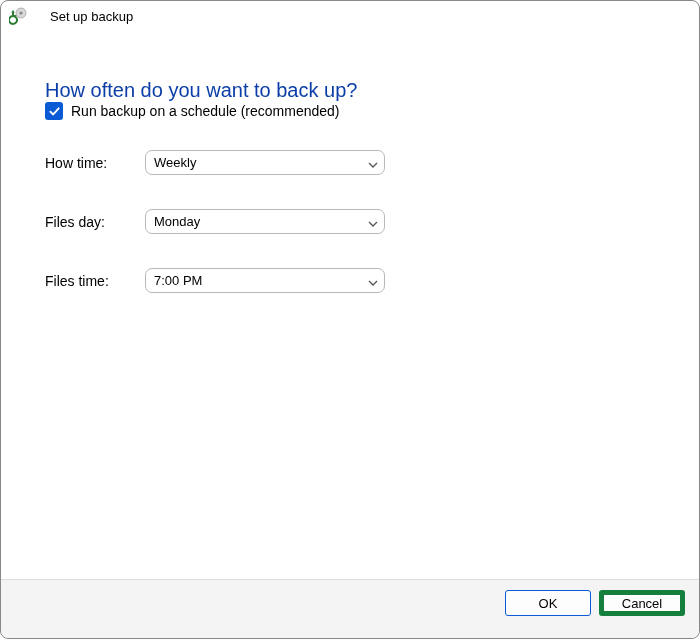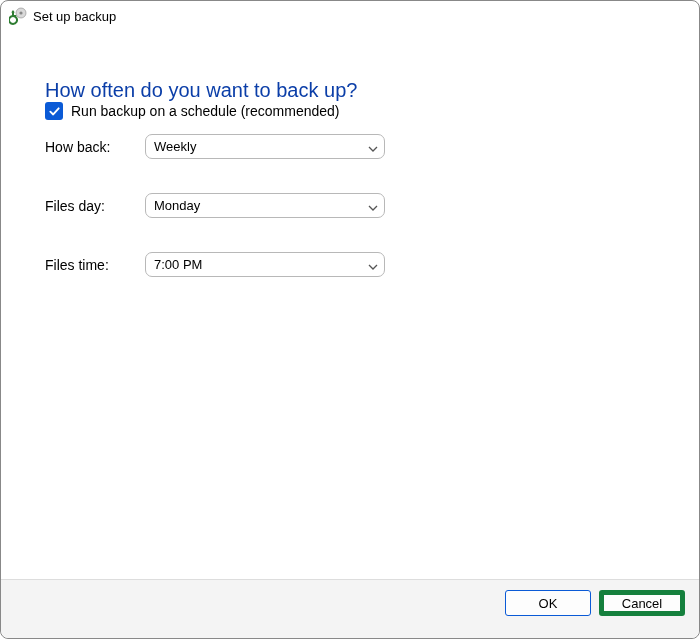--- a/index.html
+++ b/index.html
@@ -22,21 +22,21 @@
       border-radius: 8px;
       display: flex;
       flex-direction: column;
       background: #fff;
       position: relative;
     }
     .titlebar {
       display: flex;
       align-items: center;
       padding: 6px 8px 4px 8px;
-      gap: 6px;
+      gap: 23px;
     }
     .titlebar .icon {
       width: 18px;
       height: 18px;
       flex-shrink: 0;
     }
     .titlebar .title {
       font-size: 13px;
       color: #000;
     }
@@ -53,21 +53,21 @@
       color: #000;
       font-size: 14px;
       line-height: 1.45;
       margin-bottom: 38px;
       max-width: 610px;
     }
     .schedule-row {
       display: flex;
       align-items: center;
       gap: 8px;
-      margin-bottom: 14px;
+      margin-bottom: 30px;
     }
     .checkbox {
       width: 18px;
       height: 18px;
       background: #0a5ad6;
       border-radius: 3px;
       display: flex;
       align-items: center;
       justify-content: center;
       cursor: pointer;
@@ -157,21 +157,21 @@
     <div class="schedule-row">
       <span class="checkbox">
         <svg viewBox="0 0 14 14">
           <path d="M2.5 7.2 L5.6 10.2 L11.5 3.6" fill="none" stroke="#fff" stroke-width="2" stroke-linecap="round" stroke-linejoin="round"></path>
         </svg>
       </span>
       <span class="schedule-label">Run backup on a schedule (recommended)</span>
     </div>
 
     <div class="form-row">
-      <span class="form-label">How back:</span>
+      <span class="form-label">How time:</span>
       <div class="select">
         <span>Weekly</span>
         <span class="chevron">
           <svg viewBox="0 0 10 10">
               <path d="M1 3 L5 7 L9 3" fill="none" stroke="#555" stroke-width="1.3"></path>
             </svg>
         </span>
       </div>
     </div>
 

